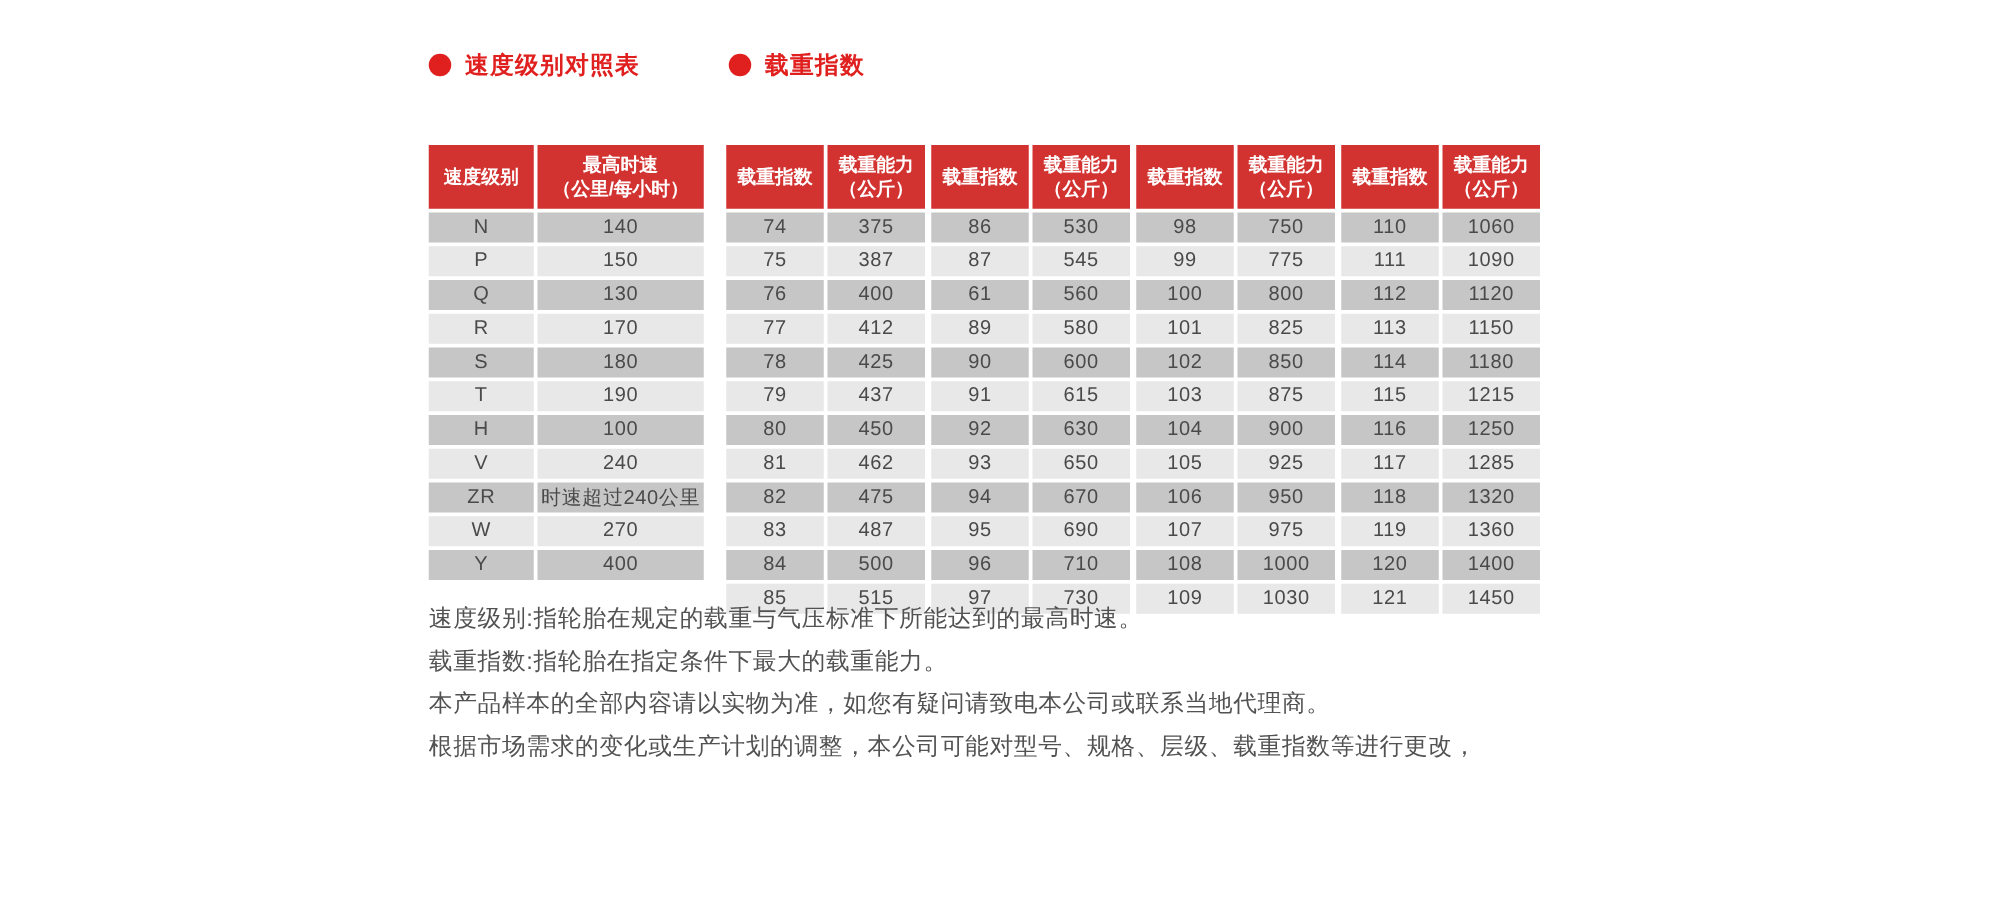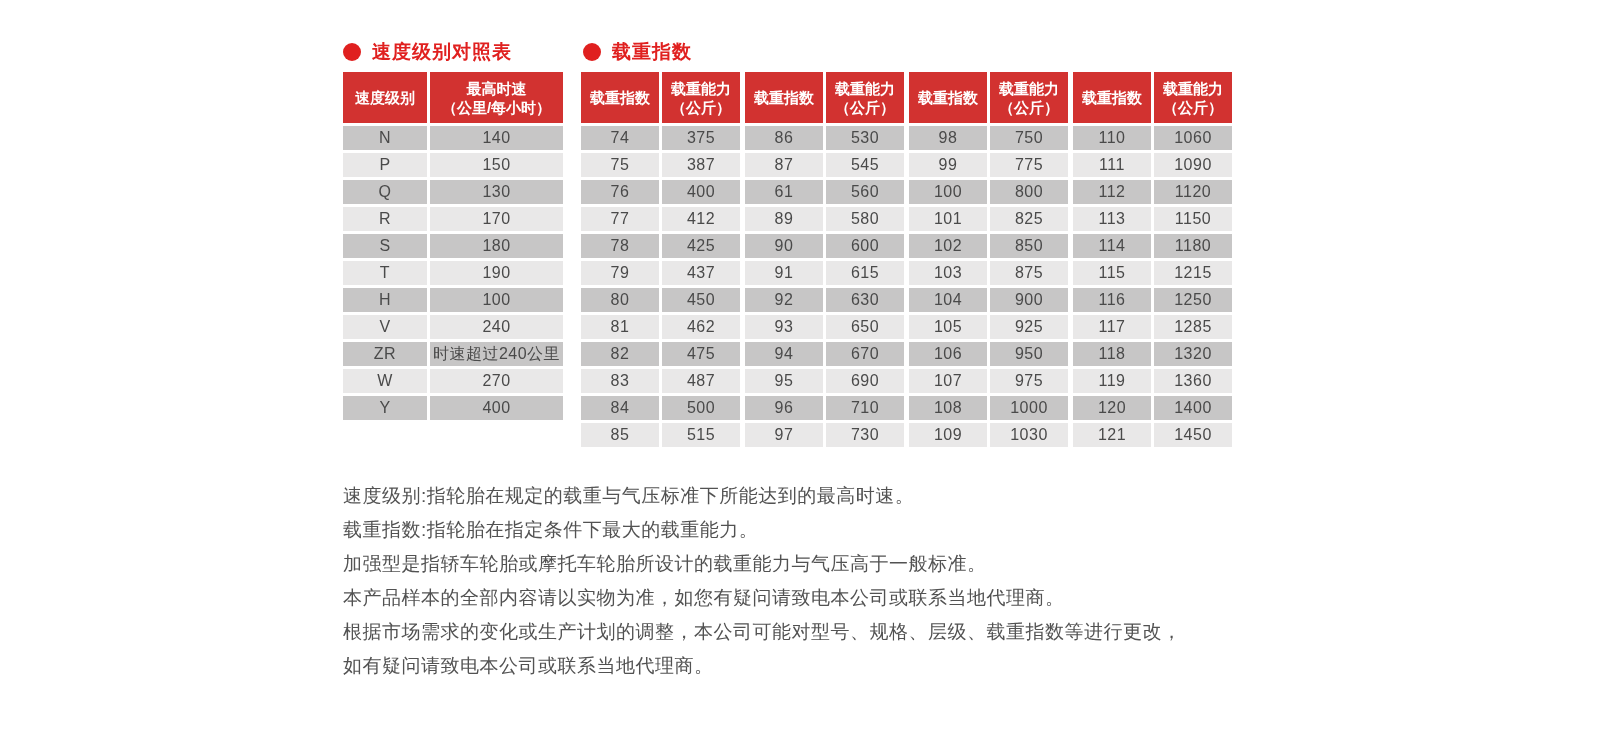--- a/index.html
+++ b/index.html
@@ -8,21 +8,21 @@
     font-family:"Liberation Sans","DejaVu Sans",sans-serif;
     -webkit-font-smoothing:antialiased;
   }
   .section-title{
     position:absolute;display:flex;align-items:center;gap:11px;
     font-size:19px;font-weight:bold;color:#e0201f;letter-spacing:1px;font-family:Liberation Serif, serif;
   }
   .dot{width:18px;height:18px;border-radius:50%;background:#e0201f;flex:0 0 auto;}
 
   
-  .gtable{display:grid;gap:3px;position:absolute;}
+  .gtable{display:grid;gap:3px;position:absolute;margin-top:44px;}
   .speed-table{left:343px;top:72px;grid-template-columns:84px 133px;}
   .load-wrap{position:absolute;left:581px;top:72px;display:flex;gap:5px;}
   .load-table{display:grid;gap:3px;grid-template-columns:78px 78px;position:static;}
 
   .hcell{
     background:#d23230;color:#ffffff;height:51px;
     display:flex;align-items:center;justify-content:center;text-align:center;
     font-size:15px;font-weight:bold;line-height:19px;white-space:pre-line;
   }
   .cell{
@@ -193,17 +193,15 @@
       <div class="cell row-dark">120</div>
       <div class="cell row-dark">1400</div>
       <div class="cell row-light">121</div>
       <div class="cell row-light">1450</div>
     </div>
 </div>
 
 <div class="notes">
   <div>速度级别:指轮胎在规定的载重与气压标准下所能达到的最高时速。</div>
   <div>载重指数:指轮胎在指定条件下最大的载重能力。</div>
-  <div>加强型是指轿车轮胎或摩托车轮胎所设计的载重能力与气压高于一般标准。</div>
   <div>本产品样本的全部内容请以实物为准，如您有疑问请致电本公司或联系当地代理商。</div>
   <div>根据市场需求的变化或生产计划的调整，本公司可能对型号、规格、层级、载重指数等进行更改，</div>
-  <div>如有疑问请致电本公司或联系当地代理商。</div>
 </div>
 
 </body></html>

